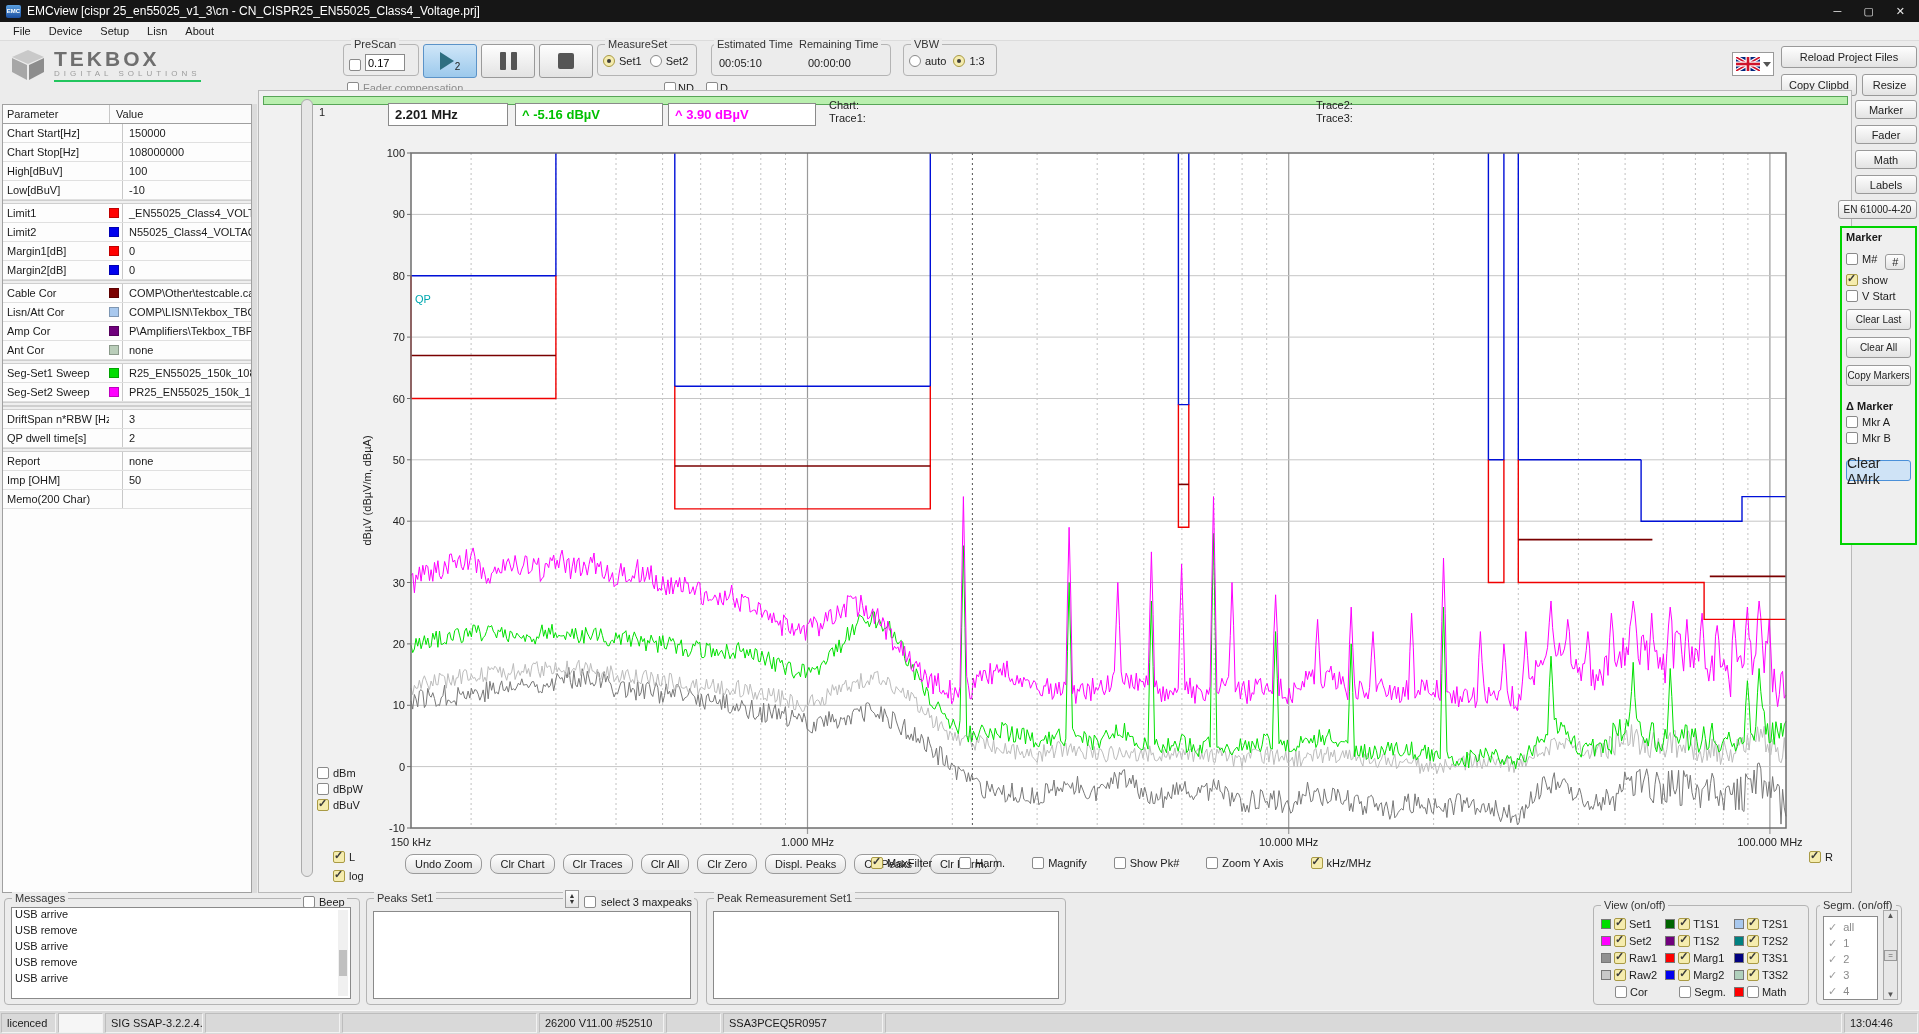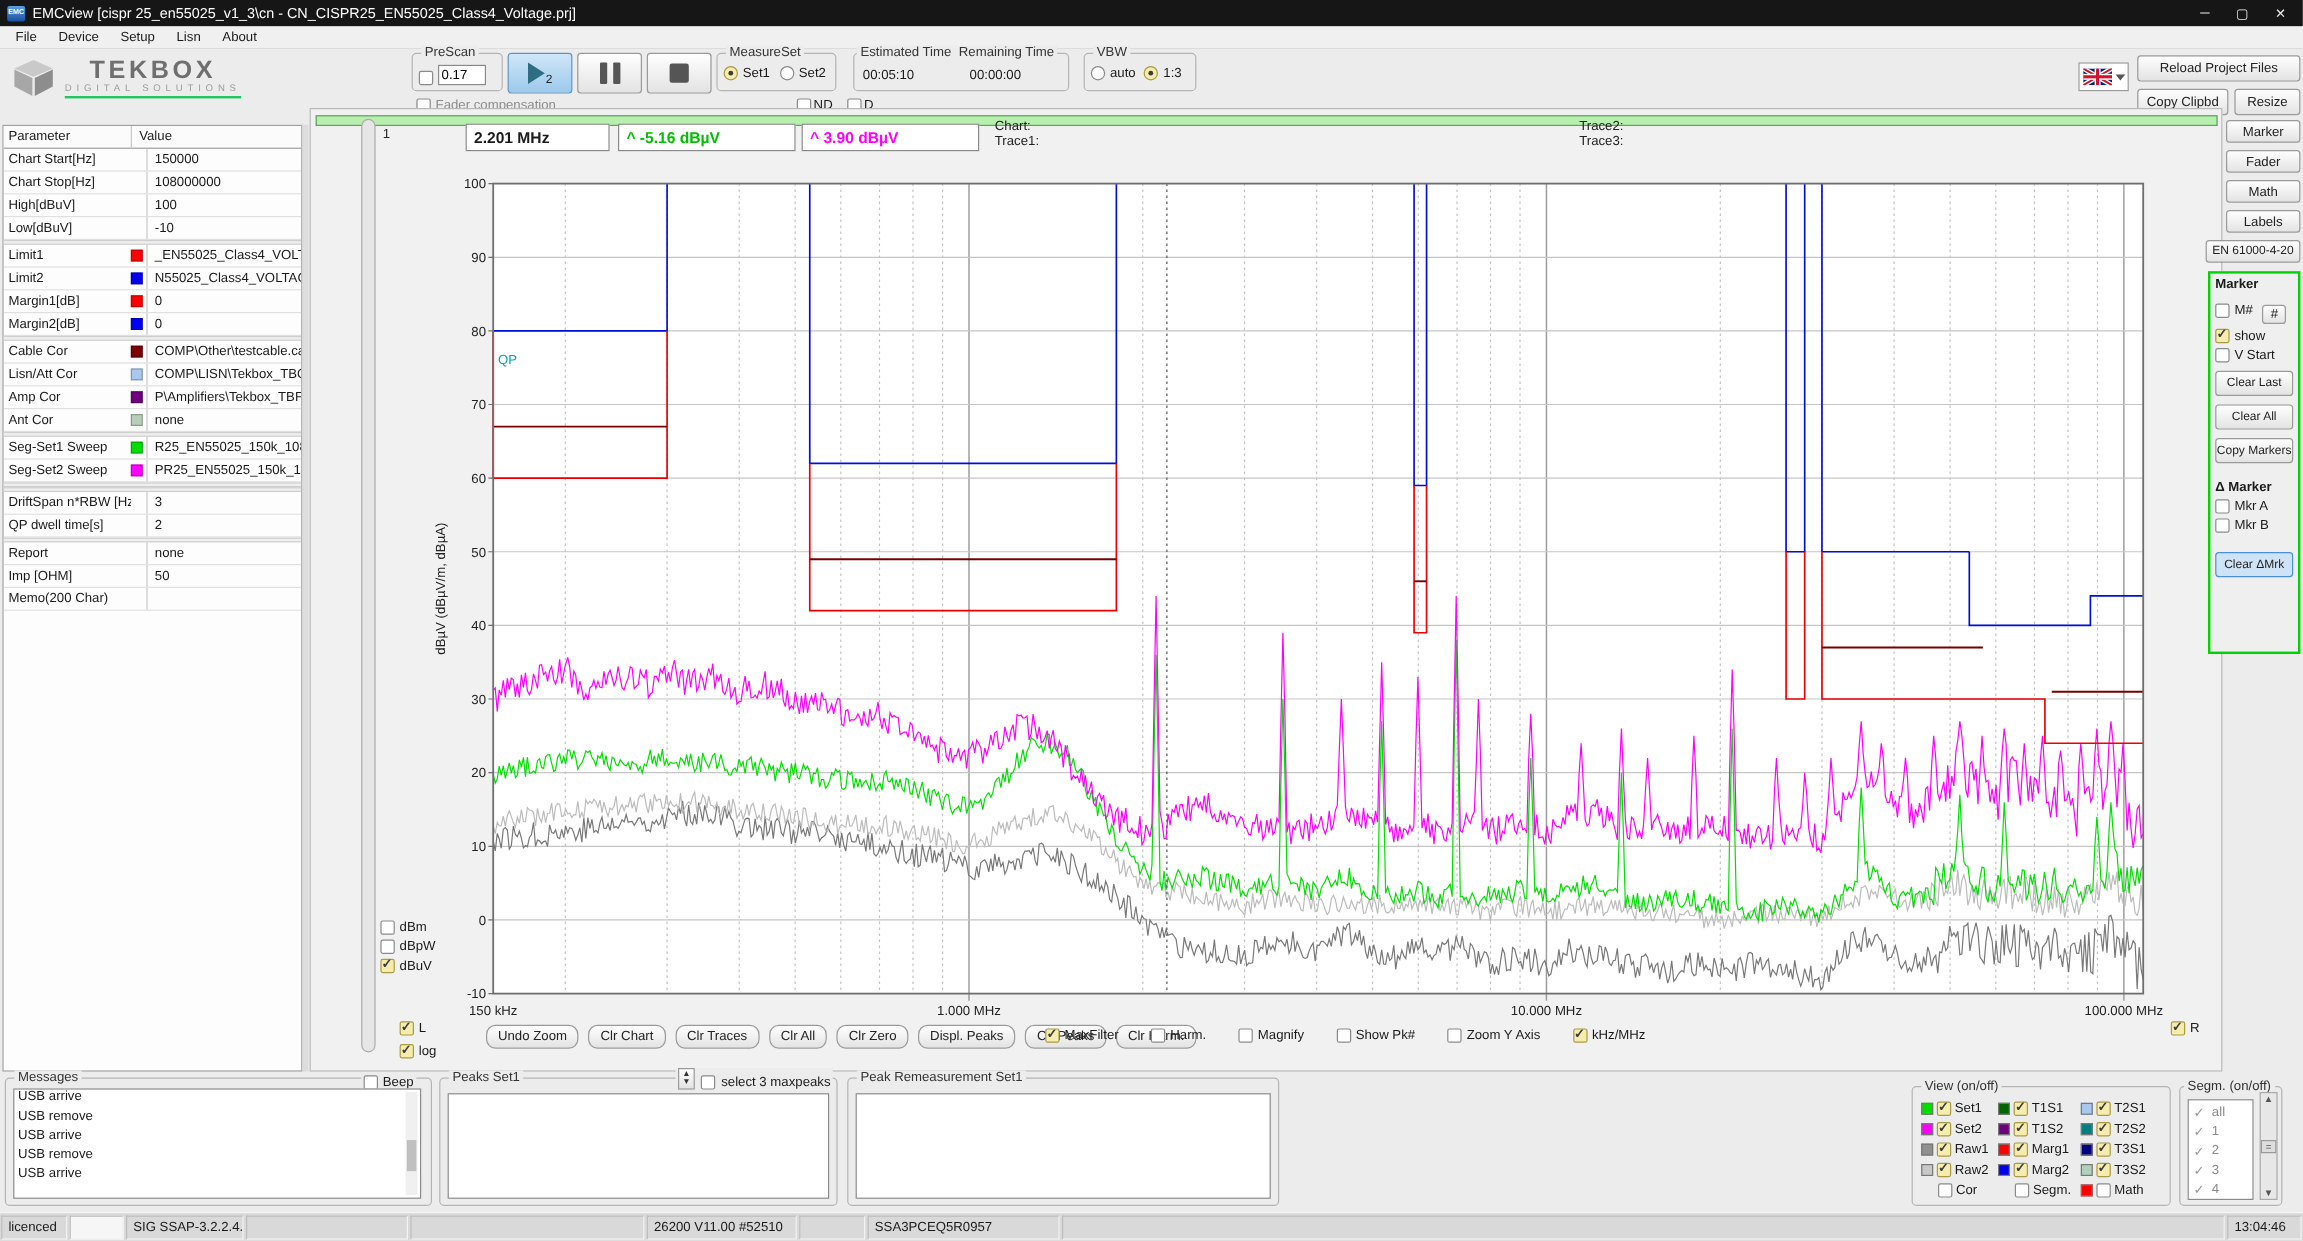--- a/index.html
+++ b/index.html
@@ -13,21 +13,21 @@
     color:#fff;font-size:6px;font-weight:bold;display:flex;align-items:center;justify-content:center;}
   .winctrl{margin-left:auto;display:flex;gap:22px;font-size:11px;color:#e8e8e8;padding-right:8px;}
   .winctrl span{cursor:default;}
   
   .menubar{position:absolute;left:0;top:22px;width:1919px;height:19px;background:#f0f0f0;border-bottom:1px solid #dcdcdc;
     display:flex;align-items:center;padding-left:4px;}
   .menubar .mi{padding:2px 9px;}
   
   .toolbar{position:absolute;left:0;top:41px;width:1919px;height:63px;background:#ececec;}
   .logo{position:absolute;left:10px;top:8px;display:flex;align-items:flex-start;gap:8px;}
-  .logotxt .brand{font-size:21px;font-weight:bold;letter-spacing:3px;color:#6f6f6f;line-height:20px;text-align:center;}
+  .logotxt .brand{font-size:21px;font-weight:bold;letter-spacing:3px;color:#6f6f6f;line-height:20px;}
   .logotxt .tag{font-size:8px;letter-spacing:4px;color:#9c9c9c;border-bottom:2px solid #22c55e;padding-bottom:2px;}
   .grp{position:absolute;border:1px solid #b4b4b4;border-radius:4px;background:#ececec;}
   .grp>.glabel{position:absolute;top:-7px;left:7px;background:#ececec;padding:0 3px;color:#333;}
   .btn{background:linear-gradient(#fefefe,#e3e3e3);border:1px solid #9a9a9a;border-radius:3px;
     display:inline-flex;align-items:center;justify-content:center;color:#222;cursor:default;}
   .tbtn{position:absolute;width:54px;height:34px;top:3px;}
   .play{background:linear-gradient(#cfe6f8,#9cc9ec);border-color:#5b93c8;}
   .tri{width:0;height:0;border-left:14px solid #2e6e80;border-top:9px solid transparent;border-bottom:9px solid transparent;}
   .pbars{display:flex;gap:5px;} .pbars i{width:6px;height:18px;background:#555;border-radius:1px;}
   .stopsq{width:16px;height:16px;background:#555;border-radius:2px;}
@@ -500,21 +500,21 @@
         <span>show</span>
       </div><div class="row">
         <span class="cb"></span>
         <span>V Start</span>
       </div><div class="btn" style="font-size: 10px;">Clear Last</div><div class="btn" style="font-size: 10px;">Clear All</div><div class="btn" style="font-size: 10px;">Copy Markers</div><div class="bold" style="margin-top: 14px;">Δ Marker</div><div class="row">
         <span class="cb"></span>
         <span>Mkr A</span>
       </div><div class="row">
         <span class="cb"></span>
         <span>Mkr B</span>
-      </div><div class="btn bluebtn" style="margin-top: 16px; font-size: 10px;">Clear ΔMrk</div></div>
+      </div><div class="btn bluebtn" style="margin-top: 16px; font-size: 14px;">Clear ΔMrk</div></div>
   </div>
 
 <div class="grp" style="left:4px;top:898px;width:356px;height:107px;">
   <span class="glabel">Messages</span>
   <div class="lrow" style="position:absolute;left:296px;top:-3px;background:#ececec;padding:0 2px;">
     <span class="cb"></span>
     <span>Beep</span>
   </div>
   <div class="whitebox" id="msglist" style="left:6px;top:8px;width:340px;height:92px;overflow:hidden;">
     <div class="scroll">
@@ -664,14 +664,14 @@
 <div class="statusbar" id="statusbar">
     <div class="sseg" style="width: 55px;">licenced</div>
     <div class="sseg" style="width: 45px; background: rgb(246, 246, 246);"></div>
     <div class="sseg" style="width: 98px;">SIG SSAP-3.2.2.4.0</div>
     <div class="sseg" style="width: 135px;"></div>
     <div class="sseg" style="width: 195px;"></div>
     <div class="sseg" style="width: 125px;">26200 V11.00 #52510</div>
     <div class="sseg" style="width: 55px;"></div>
     <div class="sseg" style="width: 160px;">SSA3PCEQ5R0957</div>
     <div class="sseg" style="flex: 1 1 0%;"></div>
-    <div class="sseg" style="width: 62px;">13:04:46</div>
+    <div class="sseg" style="width: 74px;">13:04:46</div>
   </div>
 
 </body></html>

